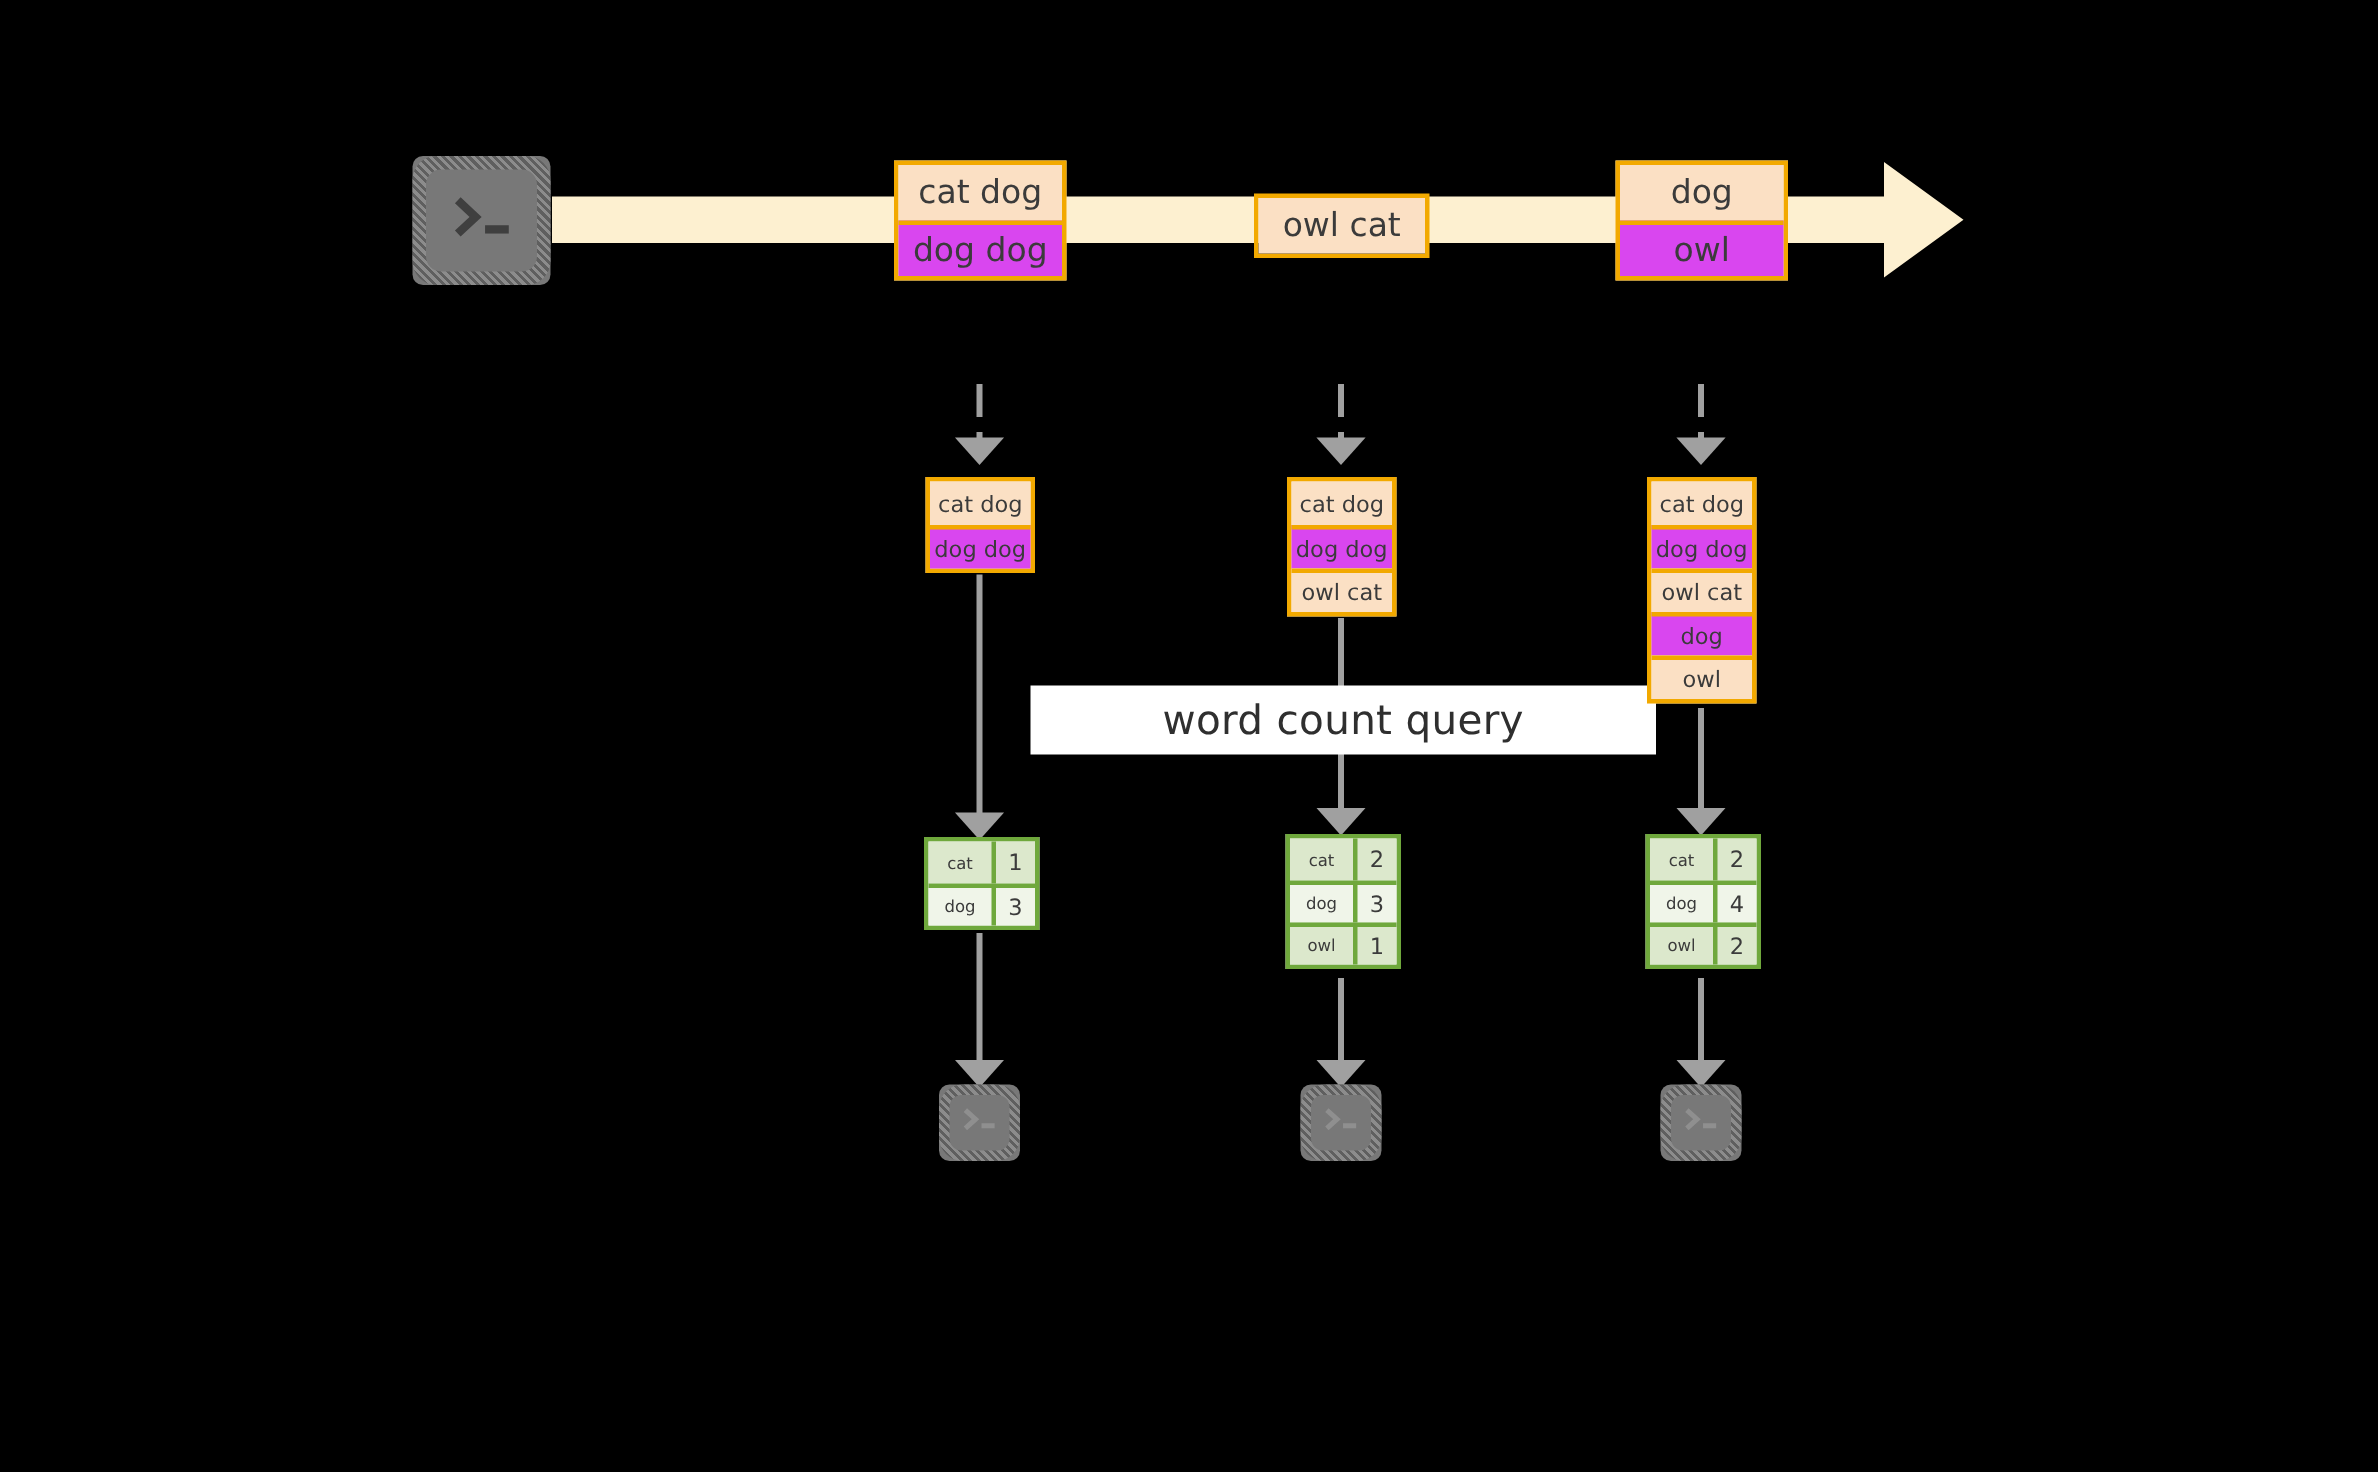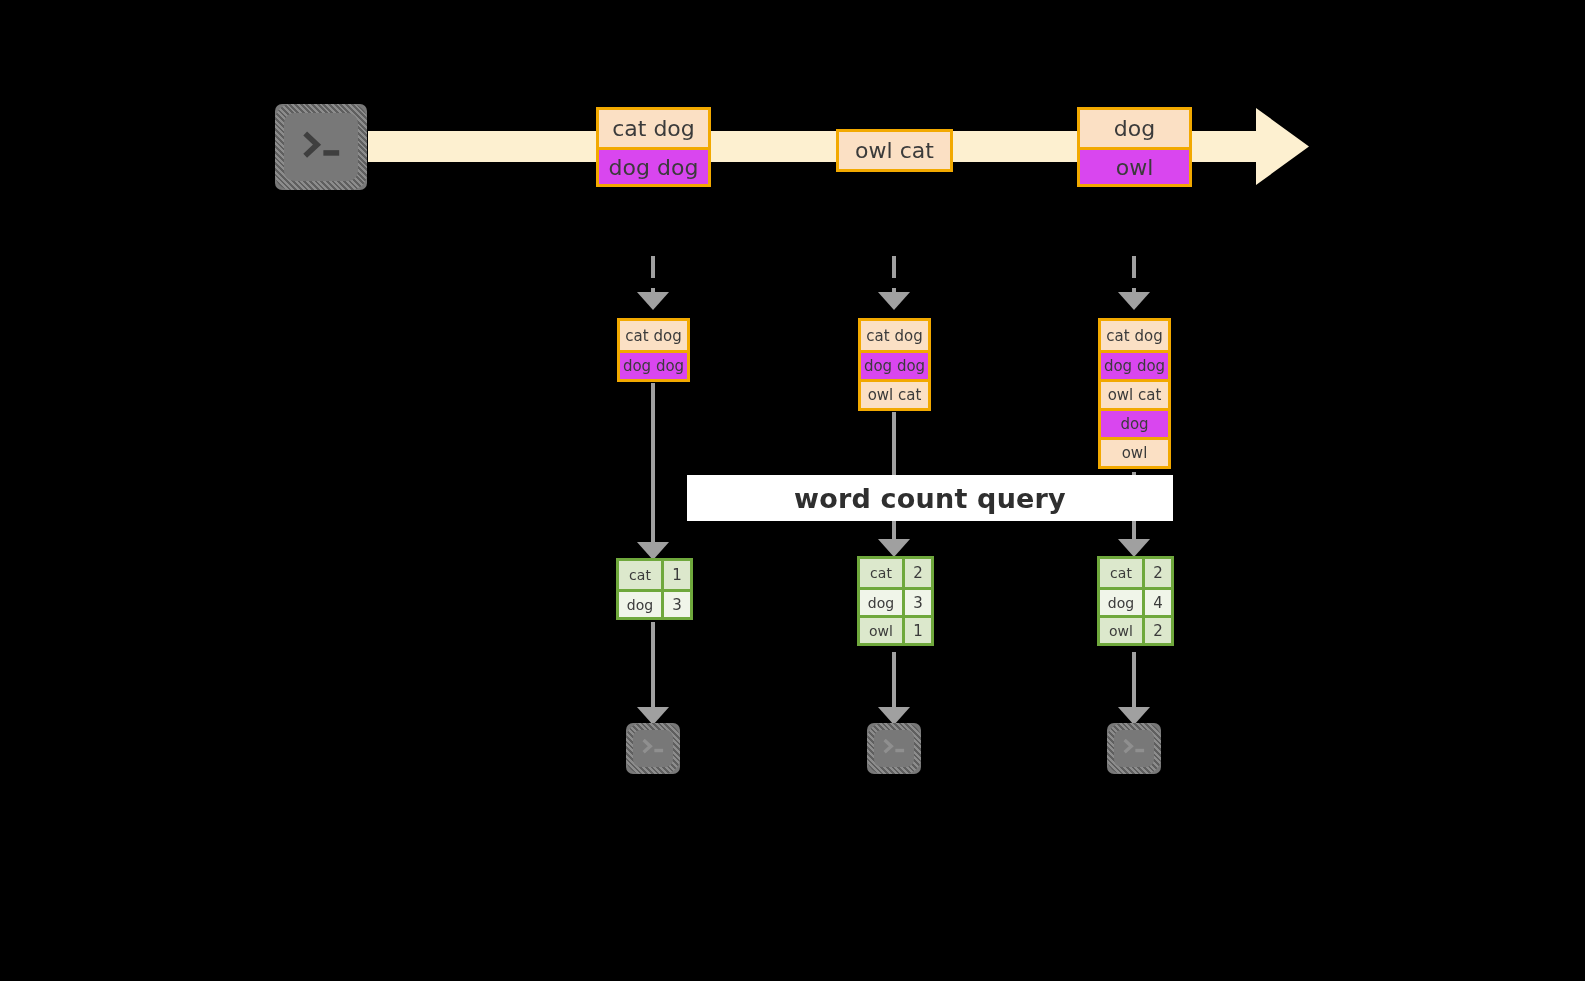--- a/index.html
+++ b/index.html
@@ -103,21 +103,21 @@
   }
   .restable .rrow + .rrow { border-top: 3px solid #6FA83C; }
   .restable .rrow.dark  { background: #DCE8CC; }
   .restable .rrow.light { background: #F0F5E9; }
   .restable .cell-word {
     box-sizing: border-box;
     width: 45px;
     display: flex;
     align-items: center;
     justify-content: center;
-    font-size: 14px;
+    font-size: 11px;
     color: #3b3b3b;
     border-right: 3px solid #6FA83C;
   }
   .restable .cell-count {
     box-sizing: border-box;
     width: 26px;
     display: flex;
     align-items: center;
     justify-content: center;
     font-size: 15px;
@@ -196,21 +196,21 @@
 
   <div class="msgbox big" style="left:836px; top:129px; width:117px;">
     <div class="row dark">owl cat</div>
   </div>
 
   <div class="msgbox big" style="left:1077px; top:107px; width:115px;">
     <div class="row dark">dog</div>
     <div class="row light">owl</div>
   </div>
 
-  <div class="querylabel" style="left:687px; top:475px; width:486px; height:46px;font-weight:bold;">
+  <div class="querylabel" style="left:687px; top:457px; width:417px; height:46px;">
     <span>word count query</span>
   </div>
 
   <div class="msgbox small" style="left:617px; top:318px; width:73px;">
     <div class="row dark">cat dog</div>
     <div class="row light">dog dog</div>
   </div>
 
   <div class="restable" style="left:616px; top:558px; width:77px;">
     <div class="rrow dark">

